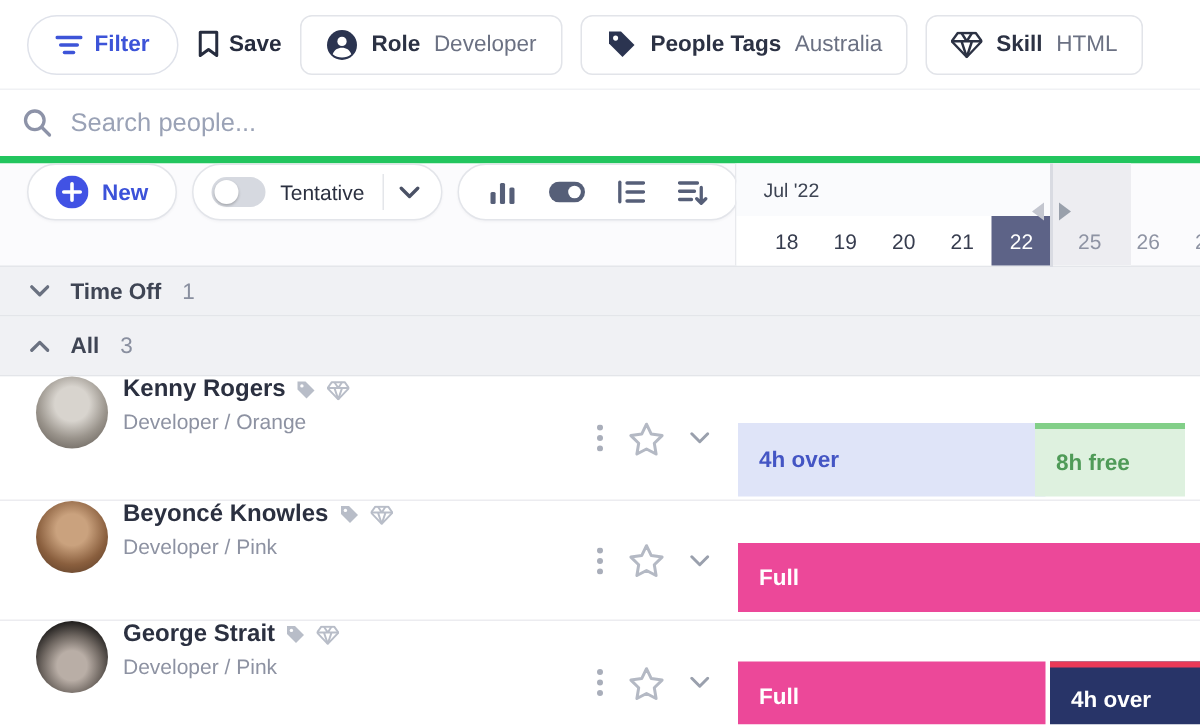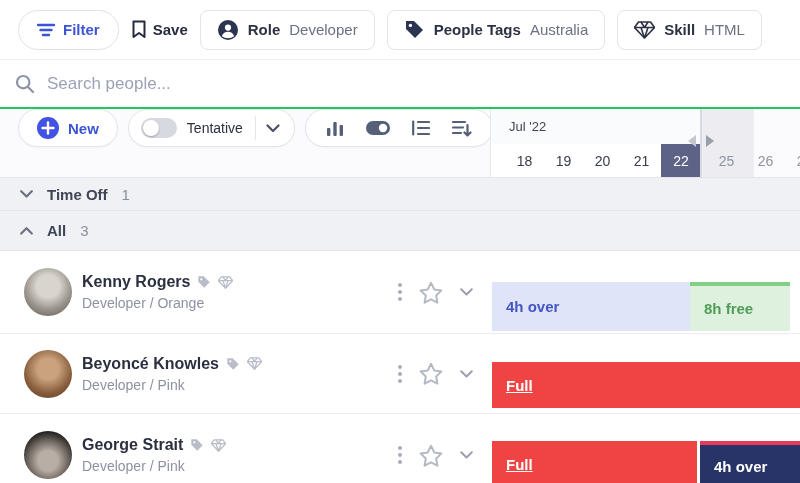--- a/index.html
+++ b/index.html
@@ -14,21 +14,21 @@
   .filter-bar { position:relative; height:60px; display:flex; align-items:center; padding:0 0 0 18px; gap:12px; background:#fff; border-bottom:1px solid #f0f1f4; }
   .pill-btn { display:flex; align-items:center; gap:8px; height:40px; padding:0 18px; background:#fff; border:1px solid #dfe2ea; border-radius:20px; cursor:pointer; font-family:inherit; }
   .pill-btn .lbl { font-size:15px; font-weight:bold; color:#3d54d8; }
   .plain-btn { display:flex; align-items:center; gap:6px; height:40px; background:none; border:none; cursor:pointer; font-family:inherit; }
   .plain-btn .lbl { font-size:15px; font-weight:bold; color:#262c3e; }
   .chip { display:flex; align-items:center; gap:9px; height:40px; padding:0 16px; background:#fff; border:1px solid #e2e4e9; border-radius:8px; white-space:nowrap; }
   .chip .c-label { font-size:15px; font-weight:bold; color:#2c3244; }
   .chip .c-value { font-size:15px; color:#6b7183; }
 
   
-  .search-row { height:49px; display:flex; align-items:center; padding-left:15px; gap:12px; background:#fff; border-bottom:2px solid #22c55e; }
+  .search-row { height:49px; display:flex; align-items:center; padding-left:15px; gap:12px; background:#fff; border-bottom:5px solid #22c55e; }
   .search-row input { border:none; outline:none; font-size:17px; color:#3a4050; width:300px; font-family:inherit; }
   .search-row input::placeholder { color:#9aa2b6; }
 
   
   .toolbar-row { position:relative; height:69px; background:#fbfbfd; border-bottom:1px solid #e4e6ea; }
   .toolbar-left { position:absolute; left:0; top:0; width:490px; height:100%; display:flex; align-items:flex-start; padding-left:18px; gap:10px; }
   .tb-pill { display:flex; align-items:center; height:38px; background:#fff; border:1px solid #e3e5ea; border-radius:20px; box-shadow:0 1px 2px rgba(20,25,60,.04); }
   .new-btn { gap:9px; padding:0 18px; cursor:pointer; font-family:inherit; }
   .new-btn .lbl { font-size:15px; font-weight:bold; color:#3c52d9; }
   .tentative-pill { padding:0 4px 0 12px; }
@@ -57,39 +57,39 @@
   .section-row { display:flex; align-items:center; gap:14px; padding-left:20px; background:#f0f1f4; border-bottom:1px solid #e3e5e9; }
   .section-row.s1 { height:33px; }
   .section-row.s2 { height:40px; }
   .section-row .chev { color:#6a7180; display:flex; cursor:pointer; }
   .section-row .s-label { font-size:15px; font-weight:bold; color:#3f4554; }
   .section-row .s-count { font-size:15px; color:#898f9f; }
 
   
   .person-row { position:relative; background:#fff; border-bottom:1px solid #ececf0; }
   .person-row.r1 { height:83px; } .person-row.r2 { height:80px; } .person-row.r3 { height:83px; }
-  .person-left { position:absolute; left:0; top:0; width:490px; height:100%; display:flex; align-items:center; }
+  .person-left { position:absolute; left:0; top:0; width:490px; height:100%; display:flex; }
   .avatar { width:48px; height:48px; border-radius:50%; margin-left:24px; flex:none; }
   .avatar.av1 { background:radial-gradient(circle at 50% 38%, #d8d4ce 0 30%, #9a948c 60%, #57514b 100%); }
   .avatar.av2 { background:radial-gradient(circle at 50% 40%, #caa27e 0 28%, #8a5f3e 62%, #4e3categories 0, #4e3422 100%); background:radial-gradient(circle at 50% 40%, #caa27e 0 28%, #8a5f3e 62%, #4e3422 100%); }
   .avatar.av3 { background:radial-gradient(circle at 50% 62%, #b9aea6 0 26%, #6f6761 52%, #1d1b1a 78%); }
   .p-info { margin-left:10px; flex:1; }
   .p-name-line { display:flex; align-items:center; gap:7px; }
   .p-name { font-size:16px; font-weight:bold; color:#2b3040; }
   .mini-icon { color:#b8bdc8; display:flex; }
   .p-role { font-size:14px; color:#8d92a2; margin-top:4px; }
   .p-actions { display:flex; align-items:center; gap:17px; margin-right:17px; color:#b4b9c4; }
   .p-actions .act { display:flex; cursor:pointer; }
   .p-actions .chev { color:#9aa0ad; }
 
   .p-timeline { position:absolute; left:490px; top:0; width:310px; height:100%; }
   .bar { position:absolute; display:flex; align-items:center; padding-left:14px; font-size:15px; font-weight:bold; }
   .bar.free-blue  { background:#dfe4f8; color:#4455c4; }
   .bar.free-green { background:#def1df; border-top:4px solid #82cf88; color:#4f9b58; }
-  .bar.full       { background:#ef4444; color:#fff;text-decoration:underline; }
+  .bar.full       { background:#ec4899; color:#fff; }
   .bar.over       { background:#283468; border-top:4px solid #e93a58; color:#fff; }
 </style>
 </head>
 <body>
 
 <div class="app">
 
   <div class="artifact" style="left:18px;width:44px;"></div>
   <div class="artifact" style="left:122px;width:121px;"></div>
   <div class="artifact" style="left:252px;width:216px;"></div>

